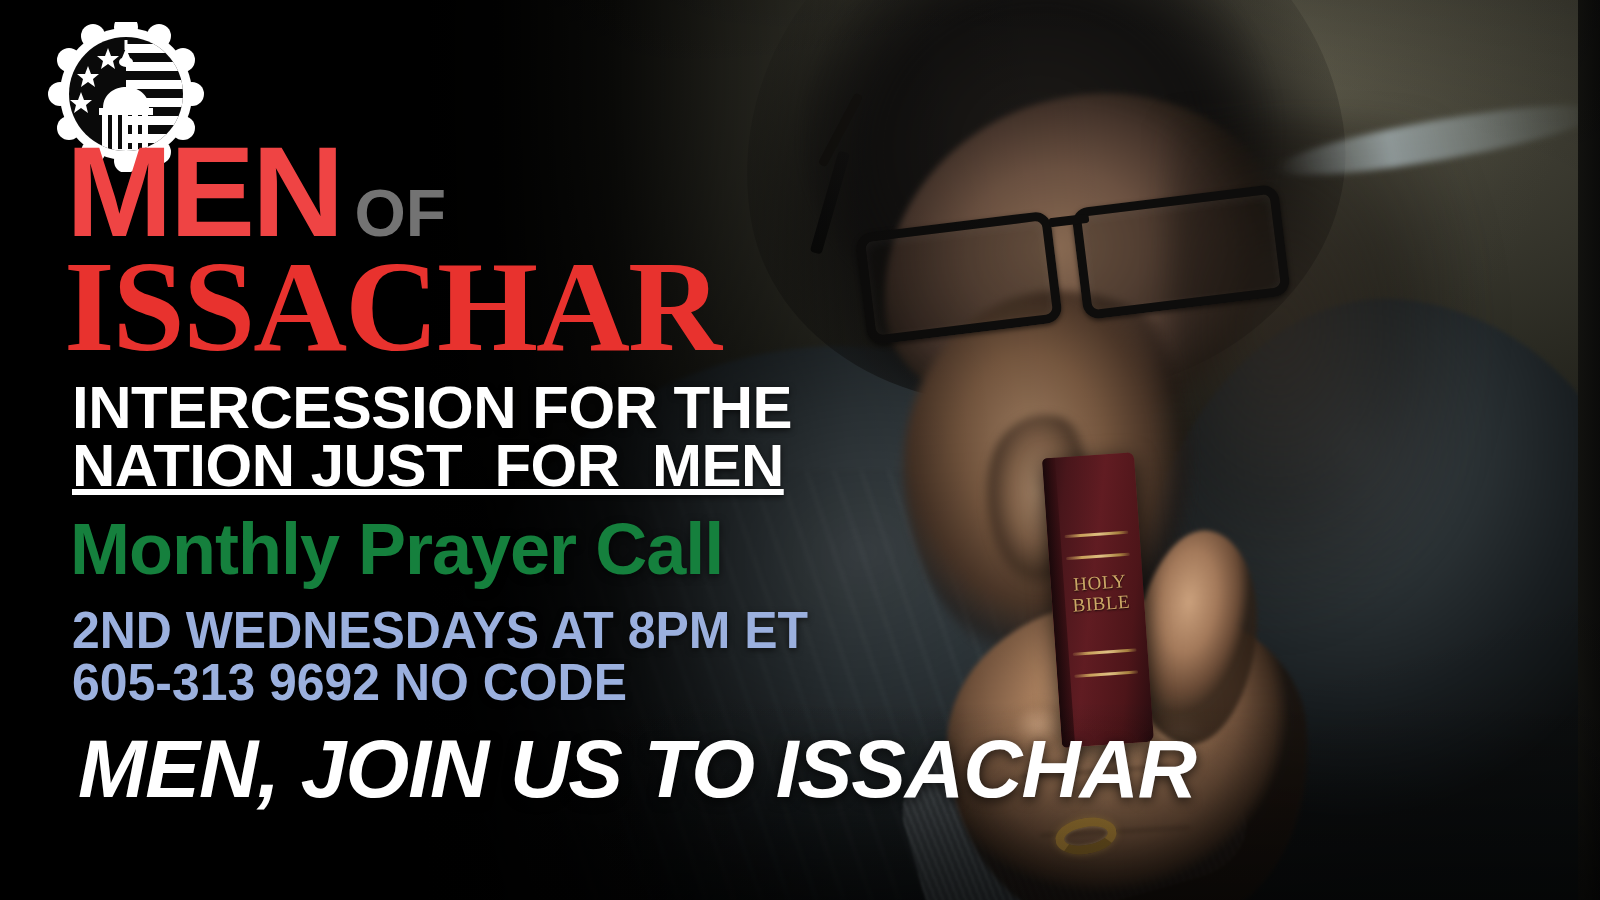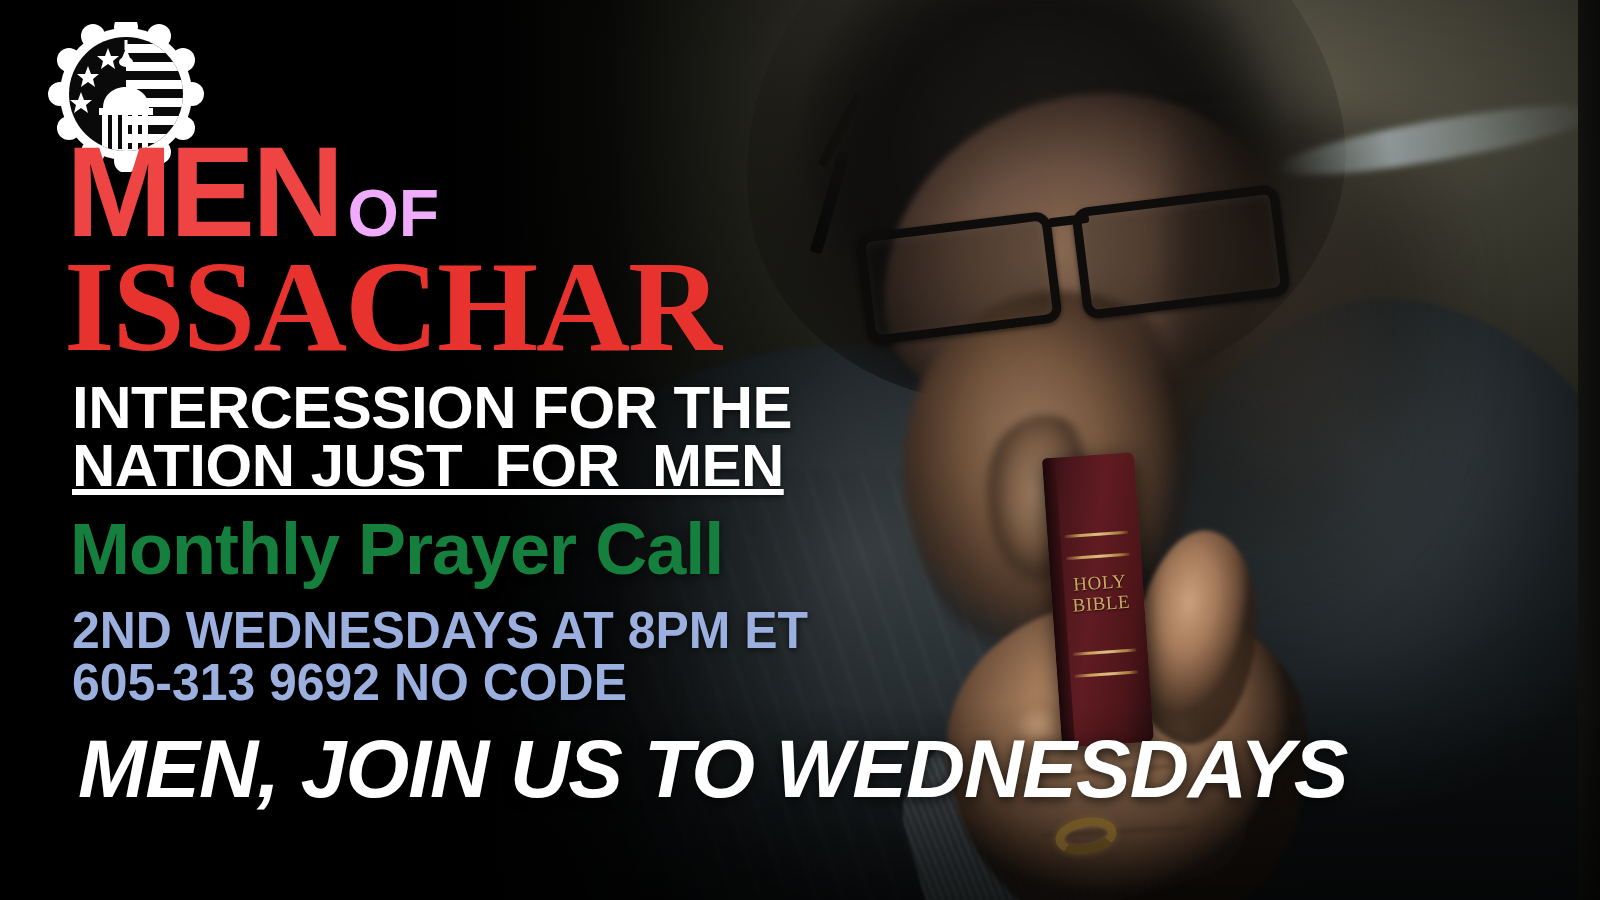--- a/index.html
+++ b/index.html
@@ -255,22 +255,22 @@
     position:absolute; left:66px; top:140px;
     white-space:nowrap;
     line-height:.82;
   }
   .t-men {
     font-size:128px; font-weight:bold; color:#ef4444;
     letter-spacing:-3px;
     font-family:"Liberation Sans", sans-serif;
   }
   .t-of {
-    font-size:66px; font-weight:bold; color:#f0abfc;
-    letter-spacing:0px; margin-left:6px;
+    font-size:66px; font-weight:bold; color:#737373;
+    letter-spacing:0px; margin-left:13px;
     font-family:"Liberation Sans", sans-serif;
   }
   .line-issachar {
     position:absolute; left:64px; top:252px;
     font-size:130px; font-weight:bold; color:#E8322E;
     letter-spacing:-2px; line-height:.84; white-space:nowrap;
     font-family:Liberation Serif, serif;
   }
   .sub1, .sub2 {
     position:absolute; left:72px;
@@ -437,16 +437,16 @@
     <div class="line-issachar">ISSACHAR</div>
 
     <div class="sub1">INTERCESSION FOR THE</div>
     <div class="sub2">NATION JUST  FOR  MEN</div>
 
     <div class="monthly">Monthly Prayer Call</div>
 
     <div class="det1">2ND WEDNESDAYS AT 8PM ET</div>
     <div class="det2">605-313 9692 NO CODE</div>
 
-    <div class="cta">MEN, JOIN US TO WEDNESDAYS</div>
+    <div class="cta">MEN, JOIN US TO ISSACHAR</div>
   </div>
 
 </div>
 
 </body></html>

